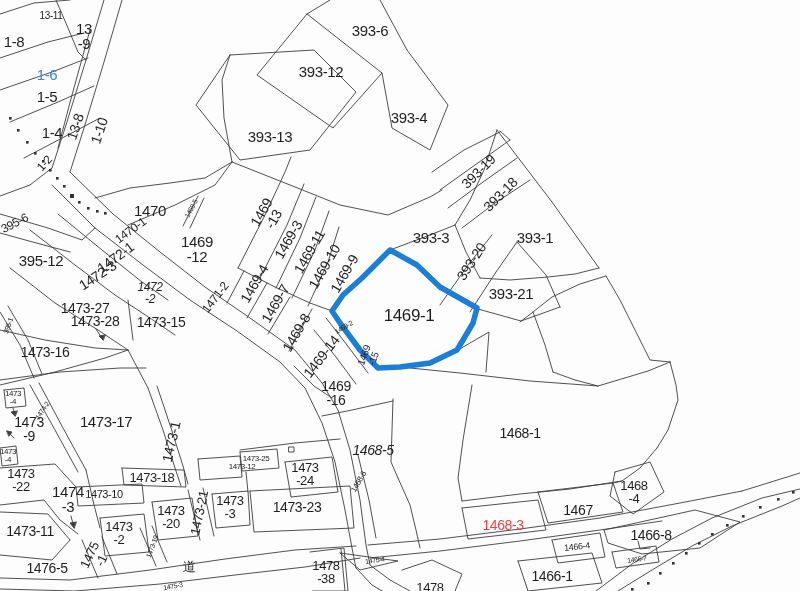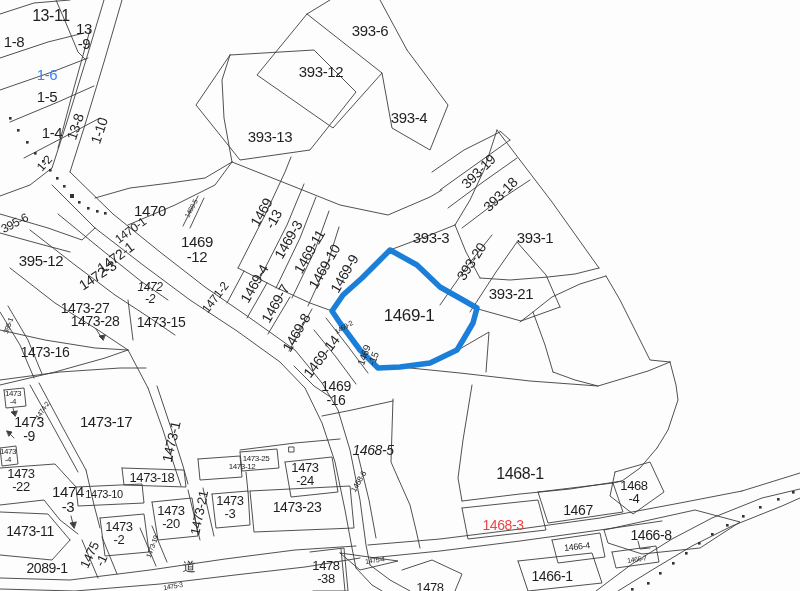--- a/index.html
+++ b/index.html
@@ -197,21 +197,21 @@
         <rect x="726" y="524" width="2.6" height="2.6"></rect>
       <rect x="742" y="515" width="2.6" height="2.6"></rect>
         <rect x="759" y="506" width="2.6" height="2.6"></rect>
       <rect x="777" y="498" width="2.6" height="2.6"></rect>
         <rect x="792" y="491" width="2.6" height="2.6"></rect>
     </g>
 
     <polygon points="390,250 417,265 440,287 463,300 477,308 473,323 463,340 457,350 430,363 400,367 378,368 360,350 340,323 332,311 343,295 362,278 377,263" stroke="#1b7ed8" stroke-width="5.5" fill="none"></polygon>
   </svg>
   <div id="labels">
-      <div class="lbl" style="left: 51px; top: 16px; font-size: 16px; color: rgb(31, 31, 31); transform: translate(-50%, -50%) rotate(0deg);">13-11</div>
+      <div class="lbl" style="left: 51px; top: 16px; font-size: 10px; color: rgb(31, 31, 31); transform: translate(-50%, -50%) rotate(0deg);">13-11</div>
       <div class="lbl" style="left: 84px; top: 37px; font-size: 15px; color: rgb(31, 31, 31); transform: translate(-50%, -50%) rotate(0deg);">13
 -9</div>
       <div class="lbl" style="left: 14px; top: 42px; font-size: 15px; color: rgb(31, 31, 31); transform: translate(-50%, -50%) rotate(0deg);">1-8</div>
       <div class="lbl" style="left: 47px; top: 75px; font-size: 15px; color: #3b82f6; transform: translate(-50%, -50%) rotate(0deg);">1-6</div>
       <div class="lbl" style="left: 47px; top: 97px; font-size: 15px; color: rgb(31, 31, 31); transform: translate(-50%, -50%) rotate(0deg);">1-5</div>
       <div class="lbl" style="left: 52px; top: 133px; font-size: 15px; color: rgb(31, 31, 31); transform: translate(-50%, -50%) rotate(0deg);">1-4</div>
       <div class="lbl" style="left: 76px; top: 127px; font-size: 14px; color: rgb(31, 31, 31); transform: translate(-50%, -50%) rotate(-72deg);">13-8</div>
       <div class="lbl" style="left: 100px; top: 131px; font-size: 14px; color: rgb(31, 31, 31); transform: translate(-50%, -50%) rotate(-72deg);">1-10</div>
       <div class="lbl" style="left: 45px; top: 164px; font-size: 12px; color: rgb(31, 31, 31); transform: translate(-50%, -50%) rotate(-48deg);">1-2</div>
       <div class="lbl" style="left: 370px; top: 31px; font-size: 15px; color: rgb(31, 31, 31); transform: translate(-50%, -50%) rotate(0deg);">393-6</div>
@@ -267,21 +267,21 @@
       <div class="lbl" style="left: 8px; top: 456px; font-size: 8px; color: rgb(31, 31, 31); transform: translate(-50%, -50%) rotate(0deg);">1473
 -4</div>
       <div class="lbl" style="left: 21px; top: 481px; font-size: 13px; color: rgb(31, 31, 31); transform: translate(-50%, -50%) rotate(0deg);">1473
 -22</div>
       <div class="lbl" style="left: 68px; top: 500px; font-size: 15px; color: rgb(31, 31, 31); transform: translate(-50%, -50%) rotate(0deg);">1474
 -3</div>
       <div class="lbl" style="left: 104px; top: 494px; font-size: 11px; color: rgb(31, 31, 31); transform: translate(-50%, -50%) rotate(0deg);">1473-10</div>
       <div class="lbl" style="left: 152px; top: 478px; font-size: 13px; color: rgb(31, 31, 31); transform: translate(-50%, -50%) rotate(0deg);">1473-18</div>
       <div class="lbl" style="left: 200px; top: 513px; font-size: 13px; color: rgb(31, 31, 31); transform: translate(-50%, -50%) rotate(-78deg);">1473-21</div>
       <div class="lbl" style="left: 30px; top: 532px; font-size: 14px; color: rgb(31, 31, 31); transform: translate(-50%, -50%) rotate(0deg);">1473-11</div>
-      <div class="lbl" style="left: 47px; top: 569px; font-size: 14px; color: rgb(31, 31, 31); transform: translate(-50%, -50%) rotate(0deg);">2089-1</div>
+      <div class="lbl" style="left: 47px; top: 569px; font-size: 14px; color: rgb(31, 31, 31); transform: translate(-50%, -50%) rotate(0deg);">1476-5</div>
       <div class="lbl" style="left: 119px; top: 534px; font-size: 13px; color: rgb(31, 31, 31); transform: translate(-50%, -50%) rotate(0deg);">1473
 -2</div>
       <div class="lbl" style="left: 96px; top: 558px; font-size: 13px; color: rgb(31, 31, 31); transform: translate(-50%, -50%) rotate(-65deg);">1475
 -1</div>
       <div class="lbl" style="left: 153px; top: 547px; font-size: 7px; color: rgb(31, 31, 31); transform: translate(-50%, -50%) rotate(-70deg);">1473-19</div>
       <div class="lbl" style="left: 171px; top: 518px; font-size: 13px; color: rgb(31, 31, 31); transform: translate(-50%, -50%) rotate(0deg);">1473
 -20</div>
       <div class="lbl" style="left: 189px; top: 567px; font-size: 13px; color: rgb(31, 31, 31); transform: translate(-50%, -50%) rotate(0deg);">道</div>
       <div class="lbl" style="left: 173px; top: 587px; font-size: 7px; color: rgb(31, 31, 31); transform: translate(-50%, -50%) rotate(-10deg);">1475-3</div>
       <div class="lbl" style="left: 218px; top: 467px; font-size: 8px; color: rgb(31, 31, 31); transform: translate(-50%, -50%) rotate(0deg); margin-left: 24px;">1473-12</div>
@@ -290,21 +290,21 @@
 -24</div>
       <div class="lbl" style="left: 297px; top: 508px; font-size: 14px; color: rgb(31, 31, 31); transform: translate(-50%, -50%) rotate(0deg);">1473-23</div>
       <div class="lbl" style="left: 230px; top: 508px; font-size: 13px; color: rgb(31, 31, 31); transform: translate(-50%, -50%) rotate(0deg);">1473
 -3</div>
       <div class="lbl" style="left: 326px; top: 573px; font-size: 13px; color: rgb(31, 31, 31); transform: translate(-50%, -50%) rotate(0deg);">1478
 -38</div>
       <div class="lbl" style="left: 373px; top: 451px; font-size: 14px; color: rgb(31, 31, 31); transform: translate(-50%, -50%) rotate(0deg); font-style: italic;">1468-5</div>
       <div class="lbl" style="left: 359px; top: 482px; font-size: 8px; color: rgb(31, 31, 31); transform: translate(-50%, -50%) rotate(-60deg);">1468-6</div>
       <div class="lbl" style="left: 375px; top: 561px; font-size: 7px; color: rgb(31, 31, 31); transform: translate(-50%, -50%) rotate(-8deg);">1475-4</div>
       <div class="lbl" style="left: 430px; top: 588px; font-size: 13px; color: rgb(31, 31, 31); transform: translate(-50%, -50%) rotate(0deg);">1478</div>
-      <div class="lbl" style="left: 520px; top: 434px; font-size: 16px; color: rgb(31, 31, 31); transform: translate(-50%, -50%) rotate(0deg); margin-top: 40px;">1468-1</div>
+      <div class="lbl" style="left: 520px; top: 434px; font-size: 14px; color: rgb(31, 31, 31); transform: translate(-50%, -50%) rotate(0deg);">1468-1</div>
       <div class="lbl" style="left: 634px; top: 493px; font-size: 13px; color: rgb(31, 31, 31); transform: translate(-50%, -50%) rotate(0deg);">1468
 -4</div>
       <div class="lbl" style="left: 578px; top: 511px; font-size: 14px; color: rgb(31, 31, 31); transform: translate(-50%, -50%) rotate(0deg);">1467</div>
       <div class="lbl" style="left: 503px; top: 526px; font-size: 14px; color: #ef4444; transform: translate(-50%, -50%) rotate(0deg);">1468-3</div>
       <div class="lbl" style="left: 651px; top: 536px; font-size: 14px; color: rgb(31, 31, 31); transform: translate(-50%, -50%) rotate(0deg);">1466-8</div>
       <div class="lbl" style="left: 577px; top: 547px; font-size: 9px; color: rgb(31, 31, 31); transform: translate(-50%, -50%) rotate(-6deg);">1466-4</div>
       <div class="lbl" style="left: 637px; top: 560px; font-size: 7px; color: rgb(31, 31, 31); transform: translate(-50%, -50%) rotate(-8deg);">1466-7</div>
       <div class="lbl" style="left: 552px; top: 577px; font-size: 14px; color: rgb(31, 31, 31); transform: translate(-50%, -50%) rotate(0deg);">1466-1</div>
     </div>
 </div>

